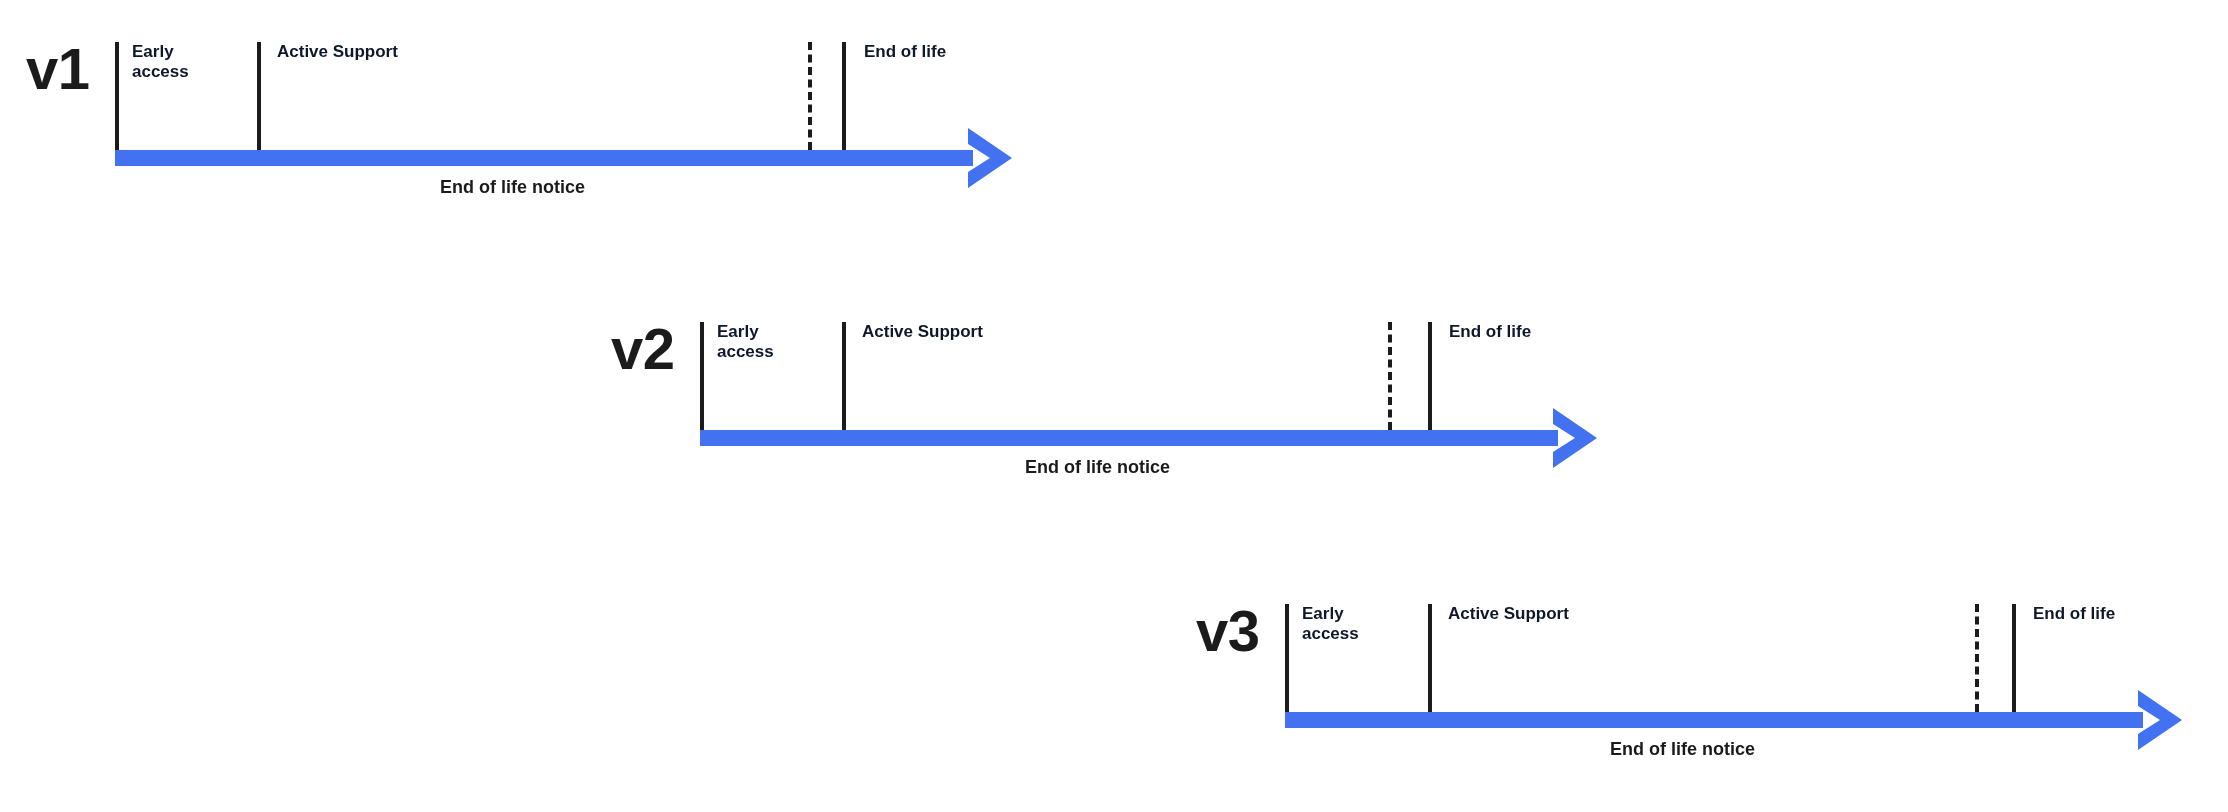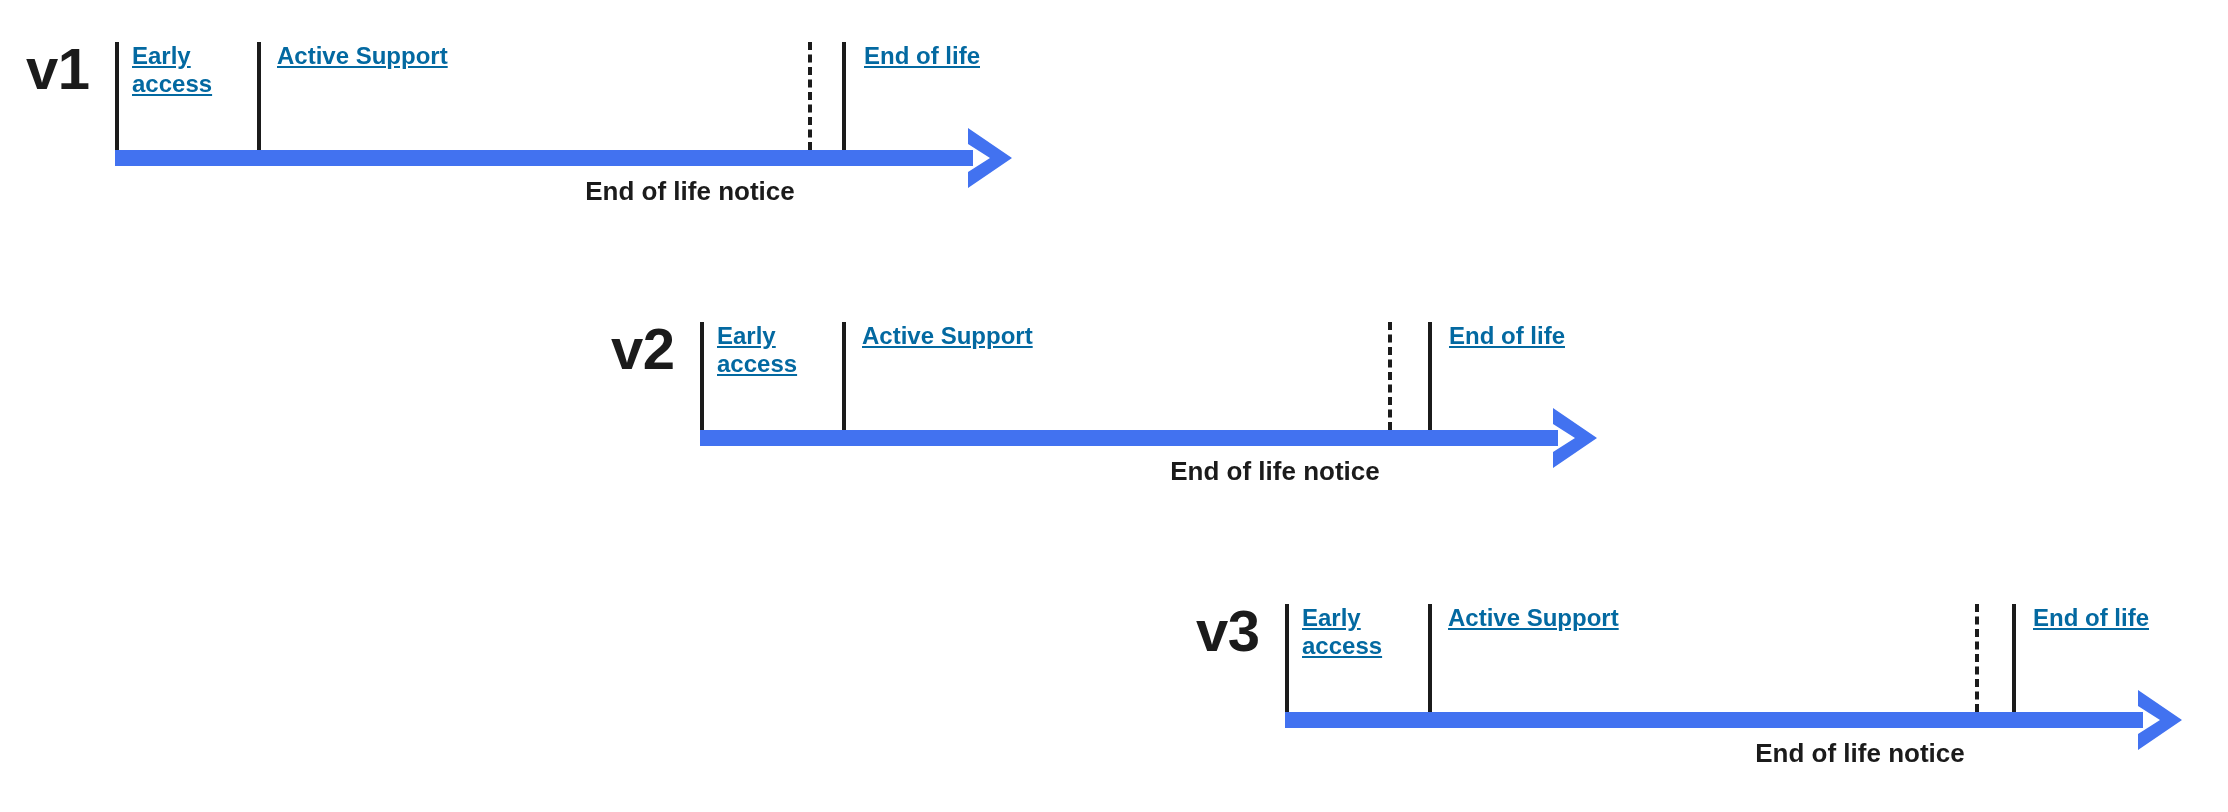--- a/index.html
+++ b/index.html
@@ -61,37 +61,36 @@
 
   
   .arrow-head {
     position: absolute;
     line-height: 0;
   }
 
   
   .phase-label {
     position: absolute;
-    font-size: 24px;
+    font-size: 17px;
     font-weight: 700;
-    color: #0369a1;
+    color: #0f172a;
     line-height: 1.18;
     white-space: pre-line;
-    text-decoration: underline;
   }
 
   
   .notice-label {
     position: absolute;
-    font-size: 26px;
+    font-size: 18px;
     font-weight: 700;
     color: #1b1b1b;
     line-height: 1;
     white-space: nowrap;
-    text-align: center;
+    text-align: left;
   }
 </style>
 </head>
 <body>
 
 <div id="diagram">
 
   <div class="timeline-row" style="left:0px; top:0px; width:1955px;">
 
     <div class="version-label" style="left:26px; top:40px;">v1</div>

